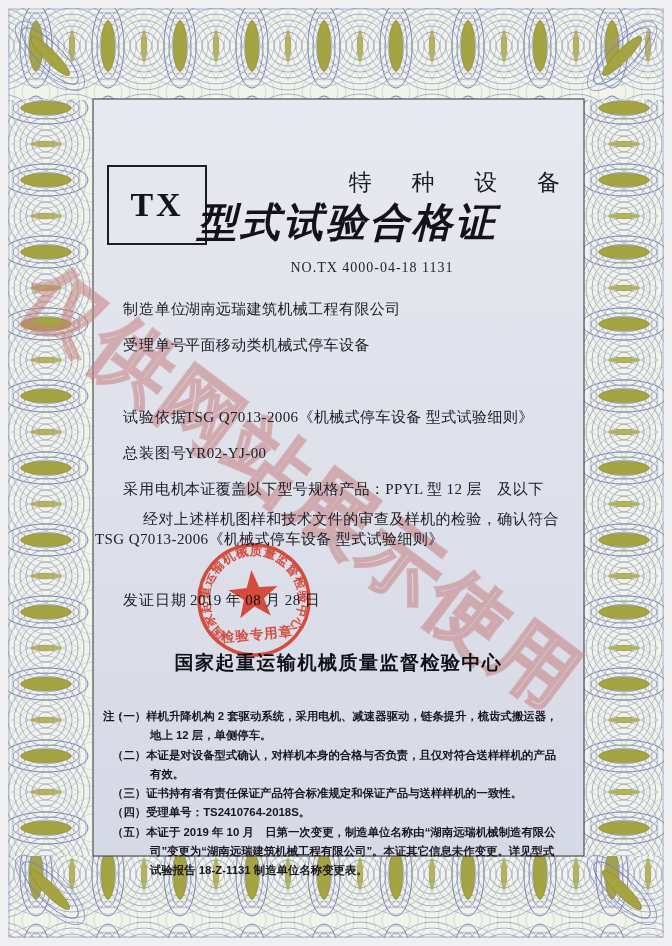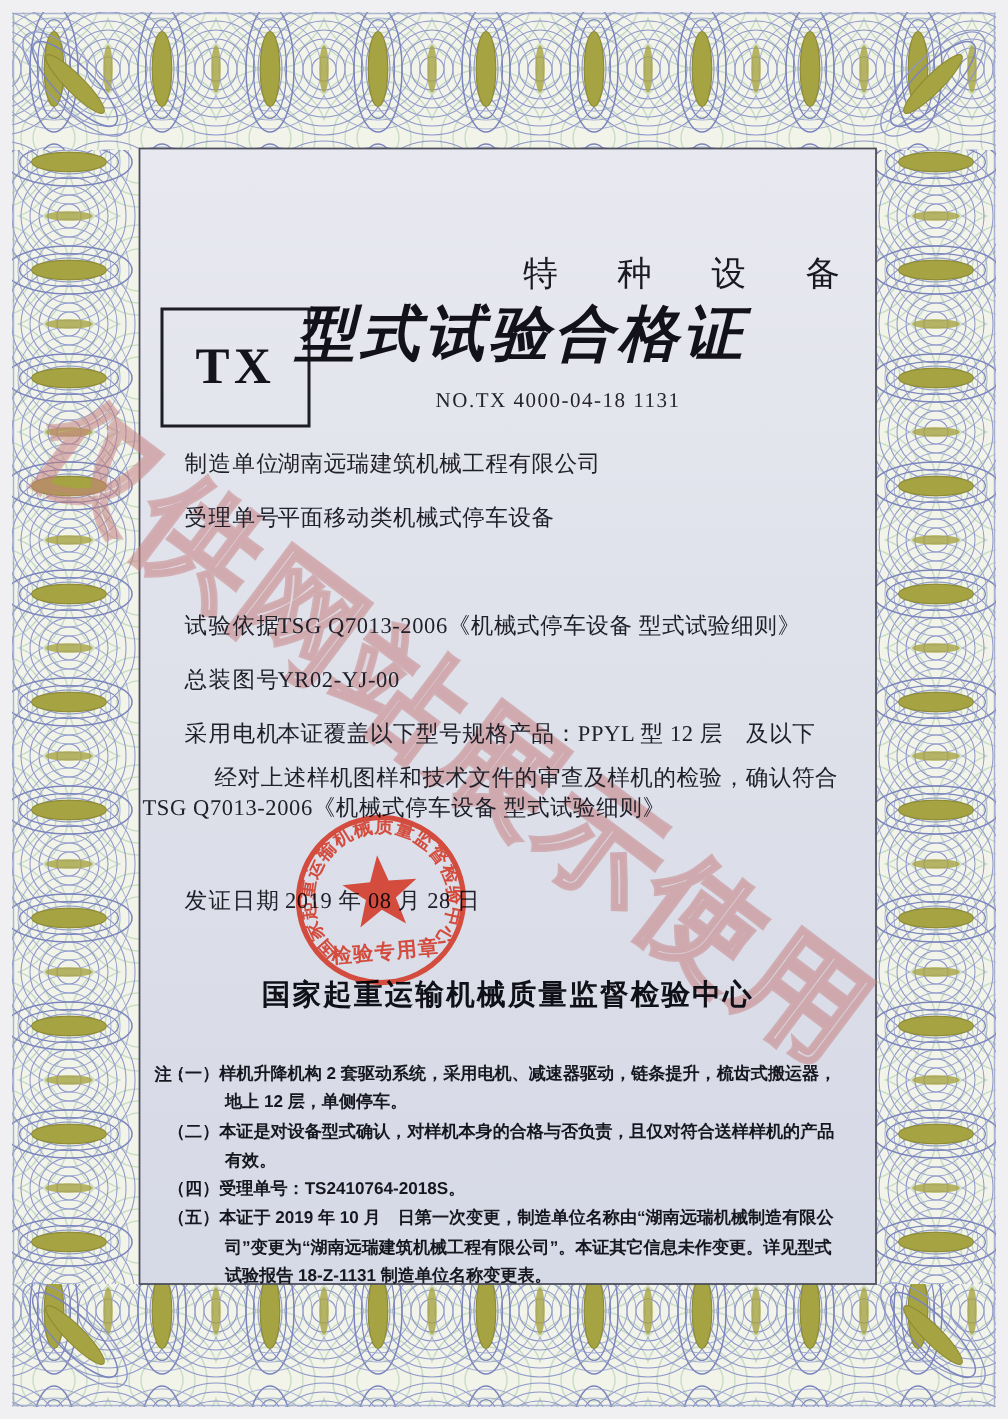--- a/index.html
+++ b/index.html
@@ -4,21 +4,21 @@
 <style>
   html,body{margin:0;padding:0;background:#e8e8ec;}
   .page{position:relative;width:672px;height:946px;overflow:hidden;background:#f0f0f3;
         font-family:"Liberation Serif","DejaVu Serif",serif;color:#20202a;}
   .bg{position:absolute;left:0;top:0;z-index:1;}
   .watermark{position:absolute;left:66px;top:244px;z-index:2;transform:rotate(37deg);transform-origin:0 0;
         font-family:"Liberation Sans","DejaVu Sans",sans-serif;font-weight:700;font-size:80px;letter-spacing:4px;
         color:rgba(206,146,146,0.13);-webkit-text-stroke:2.5px rgba(196,126,126,0.5);white-space:nowrap;pointer-events:none;}
   .panel{position:absolute;left:93px;top:99px;width:491px;height:757px;z-index:3;}
   .tx-badge{position:absolute;left:14px;top:66px;width:100px;height:80px;border:2px solid #1d1d26;box-sizing:border-box;
-        display:flex;align-items:center;justify-content:center;margin-top:40px;}
+        display:flex;align-items:center;justify-content:center;}
   .tx-badge span{font-size:34px;font-weight:700;letter-spacing:3px;color:#14141c;}
   .category{position:absolute;left:104px;top:68px;width:380px;text-align:right;font-size:23px;letter-spacing:17px;
         text-indent:17px;color:#1a1a22;font-weight:400;}
   .title{position:absolute;left:104px;top:96px;width:380px;text-align:left;font-size:40px;font-weight:700;
         letter-spacing:3px;color:#121218;font-style:italic;}
   .certno{position:absolute;left:94px;top:161px;width:370px;text-align:center;font-size:14px;letter-spacing:1px;color:#23232c;}
   .row{position:absolute;left:30px;width:450px;white-space:nowrap;font-size:15px;}
   .flabel{display:inline-block;width:62px;letter-spacing:1px;}
   .ilabel{display:inline-block;width:67px;letter-spacing:1px;}
   .fvalue{letter-spacing:0.4px;}
@@ -168,18 +168,19 @@
       <polygon fill="#d23b2a" points="85,55 91.2,72.5 109.7,73 95,84.2 100.3,102 85,91.5 69.7,102 75,84.2 60.3,73 78.8,72.5"></polygon>
       <text x="85" y="124" text-anchor="middle" font-size="13.5" font-weight="700" fill="#d23b2a" letter-spacing="1" font-family="Liberation Sans, DejaVu Sans, sans-serif">检验专用章</text>
     </svg>
 
     <div class="issuer">国家起重运输机械质量监督检验中心</div>
 
     <div class="notes-label">注：</div>
     <div class="notes">
       <div class="note">（一）样机升降机构 2 套驱动系统，采用电机、减速器驱动，链条提升，梳齿式搬运器，地上 12 层，单侧停车。</div>
       <div class="note">（二）本证是对设备型式确认，对样机本身的合格与否负责，且仅对符合送样样机的产品有效。</div>
+      <div class="note">（三）证书持有者有责任保证产品符合标准规定和保证产品与送样样机的一致性。</div>
       <div class="note">（四）受理单号：TS2410764-2018S。</div>
       <div class="note">（五）本证于 2019 年 10 月　日第一次变更，制造单位名称由“湖南远瑞机械制造有限公司”变更为“湖南远瑞建筑机械工程有限公司”。本证其它信息未作变更。详见型式试验报告 18-Z-1131 制造单位名称变更表。</div>
     </div>
 
   </div>
 </div>
 
 </body></html>

